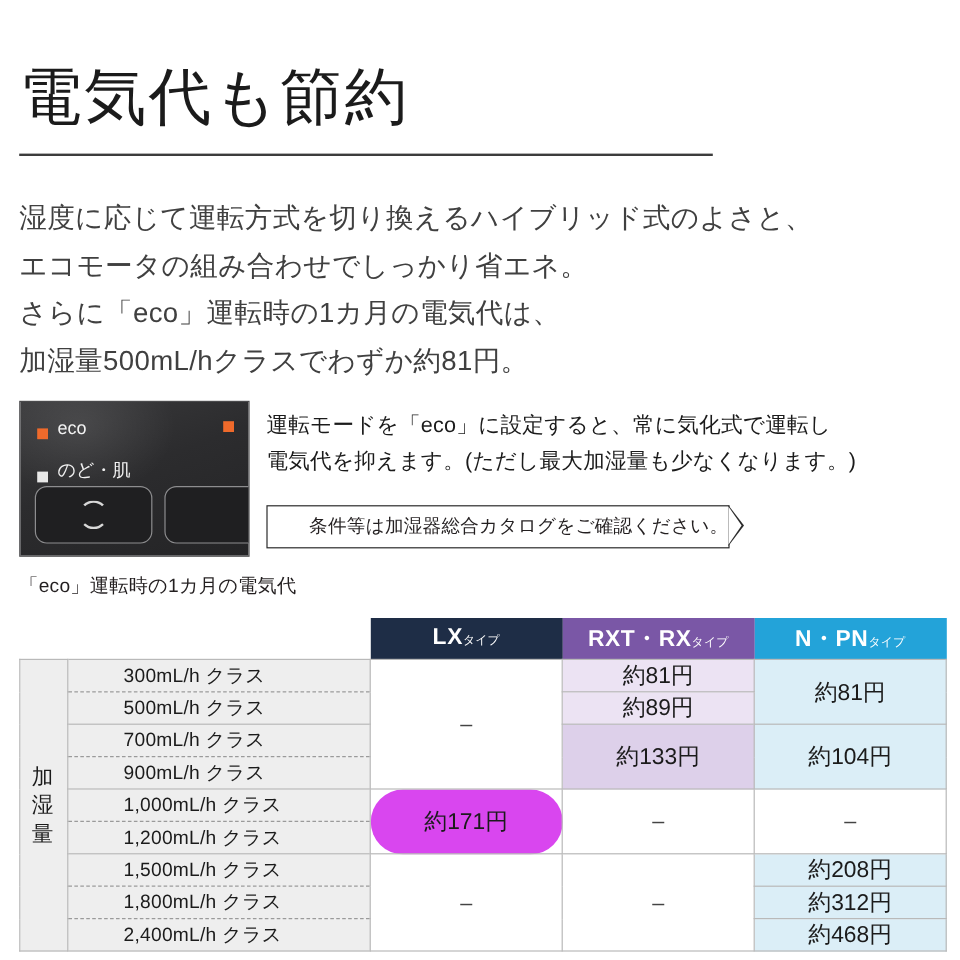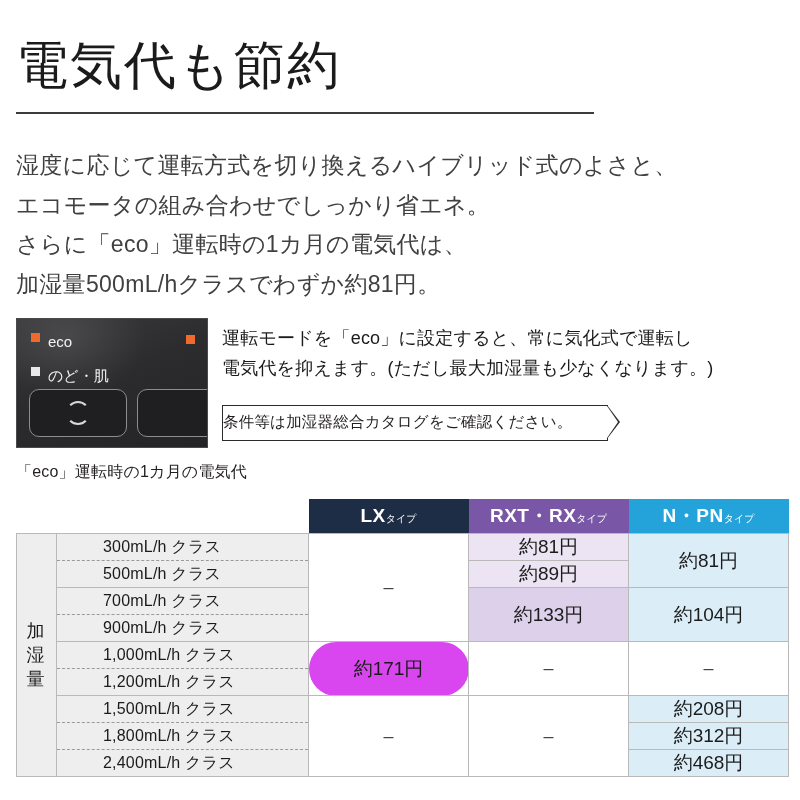--- a/index.html
+++ b/index.html
@@ -12,21 +12,21 @@
     background: #ffffff;
     font-family: "Liberation Sans", sans-serif;
     color: #231f20;
     overflow: hidden;
   }
   .page {
     position: relative;
     width: 800px;
     height: 800px;
     box-sizing: border-box;
-    padding: 0 14px;
+    padding: 16px 14px;
   }
 
   
   .headline {
     font-size: 52px;
     line-height: 1.12;
     letter-spacing: 2px;
     font-weight: 400;
     color: #1b1b1b;
     padding: 36px 0 8px 2px;
@@ -67,21 +67,21 @@
   .panel-photo .glow {
     position: absolute;
     left: -30px; top: -40px;
     width: 160px; height: 120px;
     background: radial-gradient(ellipse at center, rgba(255,255,255,0.10), rgba(255,255,255,0) 70%);
   }
   .lbl-row {
     position: absolute;
     left: 14px;
     display: flex;
-    align-items: flex-start;
+    align-items: flex-end;
     gap: 8px;
     color: #f2f2f2;
     font-size: 15px;
   }
   .lbl-row.one { top: 14px; }
   .lbl-row.two { top: 48px; }
   .sq {
     width: 9px; height: 9px; display: inline-block;
   }
   .sq.orange { background: #ef6a2b; }
@@ -134,21 +134,21 @@
 
   .callout {
     position: relative;
     margin-top: 22px;
     margin-left: 0px;
     width: 384px;
     height: 34px;
     border: 1px solid #2b2b2b;
     display: flex;
     align-items: center;
-    justify-content: flex-start;
+    justify-content: flex-end;
     font-size: 15.5px;
     letter-spacing: 0.2px;
     background: #fff;
   }
   .callout .notch {
     position: absolute;
     right: -13px;
     top: -1px;
     width: 13px;
     height: 34px;

